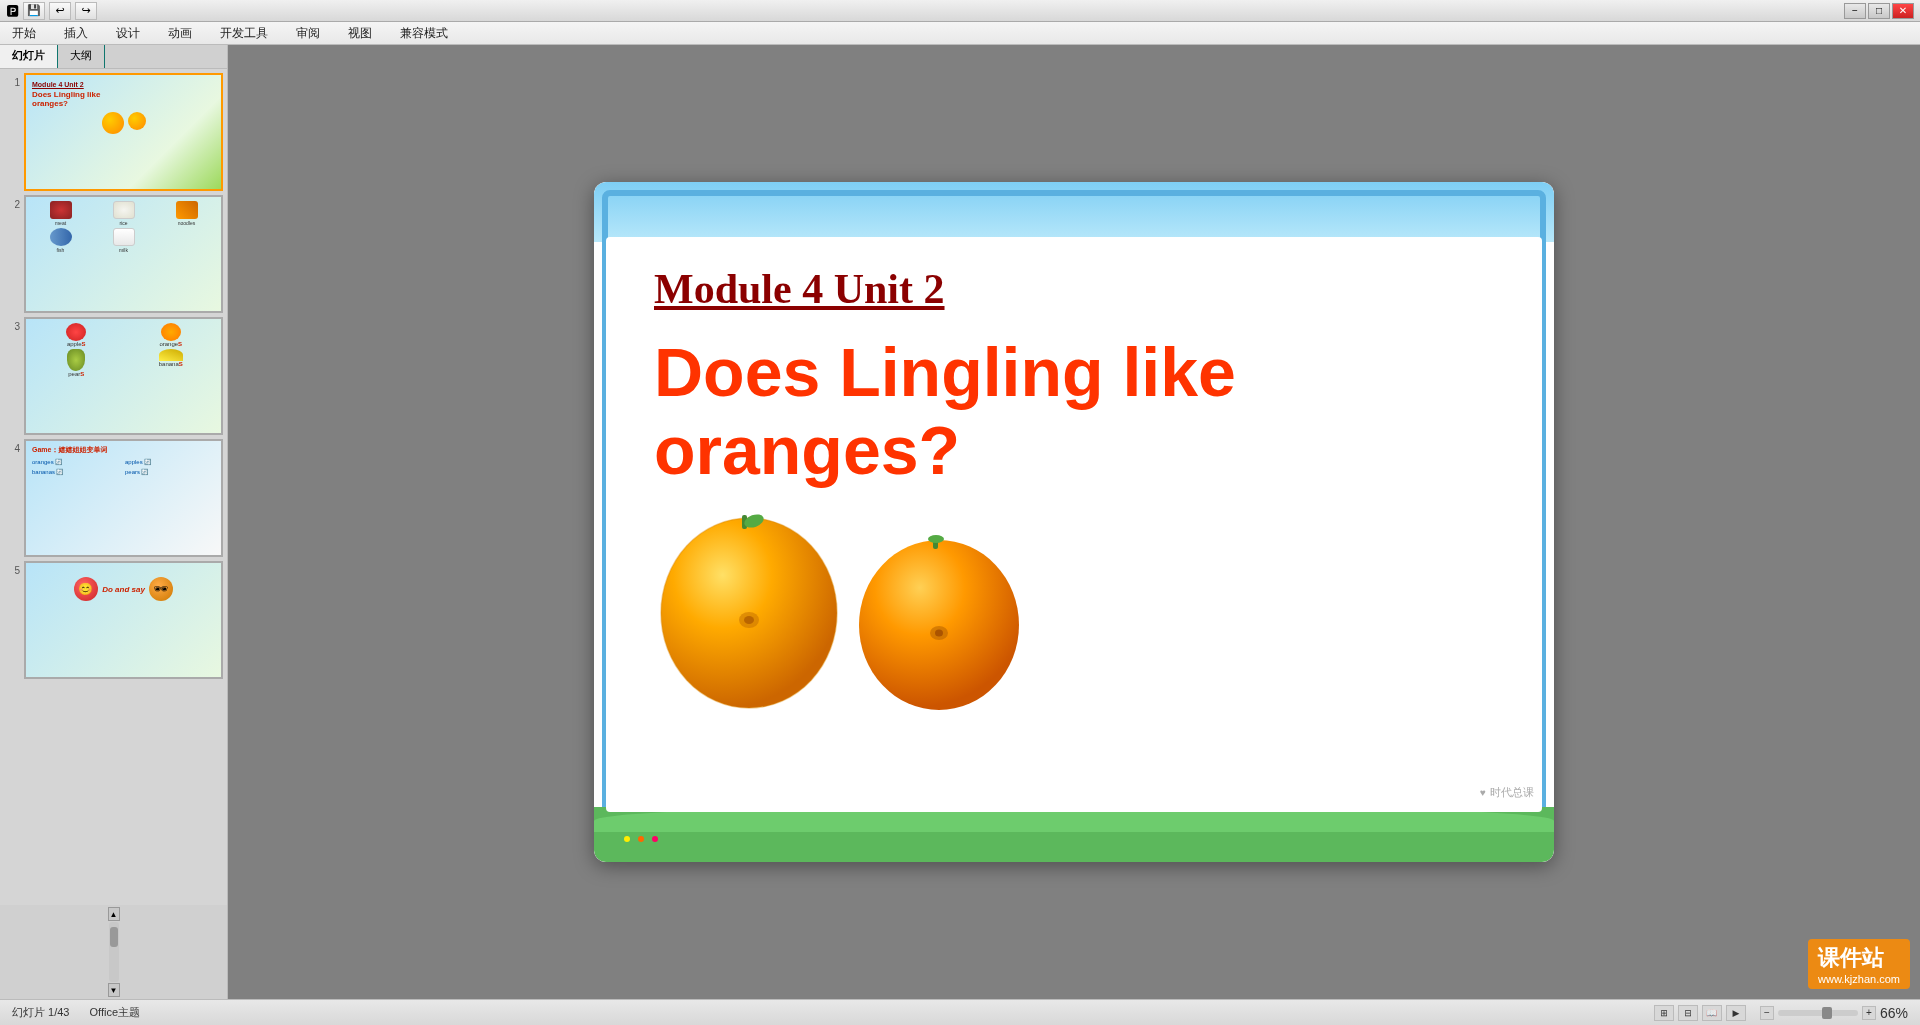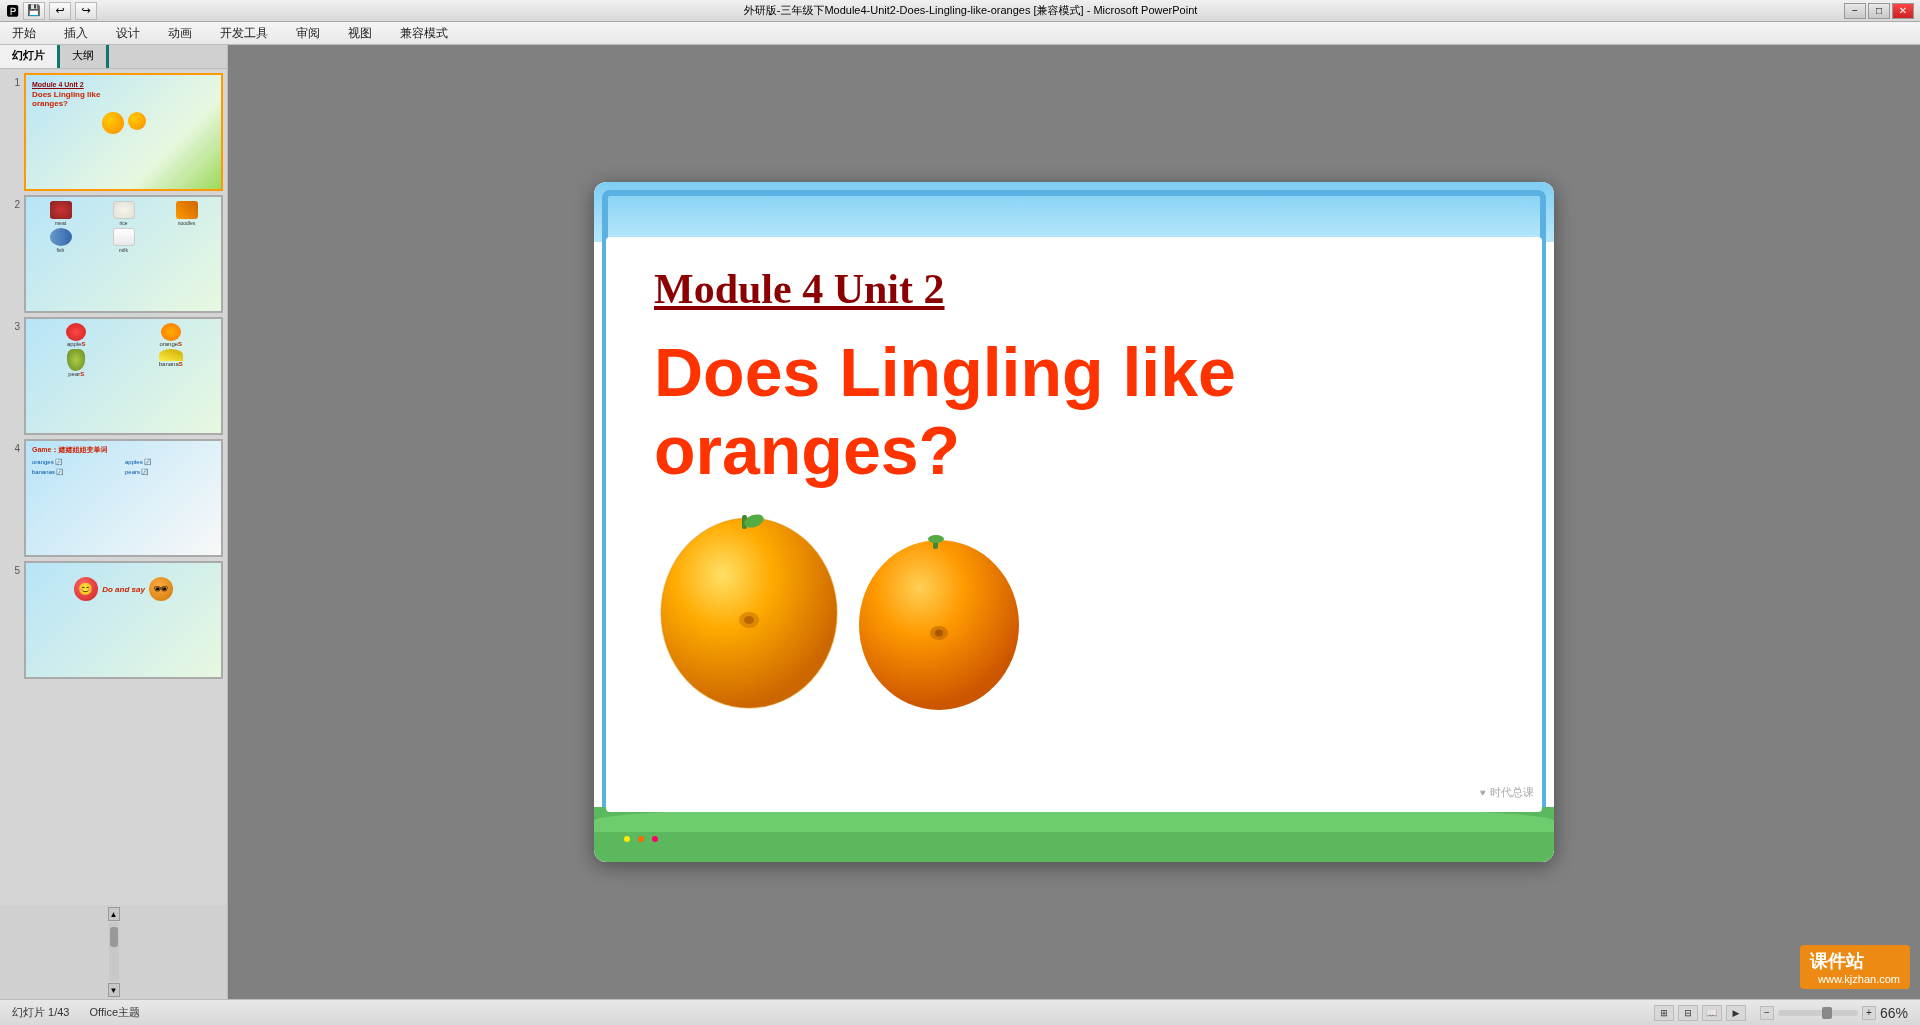--- a/index.html
+++ b/index.html
@@ -96,21 +96,21 @@
     .panel-tabs {
       display: flex;
       height: 24px;
       background: #d0d0d0;
       border-bottom: 1px solid #bbb;
     }
     .panel-tab {
       padding: 3px 12px;
       font-size: 11px;
       cursor: pointer;
-      border-right: 3px solid #0f766e;
+      border-right: 1px solid #0f766e;
     }
     .panel-tab.active {
       background: #f0f0f0;
       font-weight: bold;
     }
     .slides-list {
       flex: 1;
       overflow-y: auto;
       padding: 4px;
       display: flex;
@@ -401,49 +401,47 @@
     .kjzhan-watermark {
       position: absolute;
       bottom: 10px;
       right: 10px;
       background: rgba(255,140,0,0.85);
       padding: 4px 10px;
       border-radius: 4px;
     }
     .kjzhan-top {
       color: #fff;
-      font-size: 18px;
+      font-size: 22px;
       font-weight: bold;
       font-family: 'SimHei', sans-serif;
     }
     .kjzhan-bottom {
       color: #fff;
       font-size: 11px;
-      margin-left: 8px;
     }
     .scroll-arrow {
       width: 12px; height: 14px;
       background: #c8c8c8;
       border: 1px solid #999;
       display: flex; align-items: center; justify-content: center;
       font-size: 8px;
       cursor: pointer;
     }
   </style>
 </head>
 <body>
 
 <div class="title-bar">
   <div class="title-bar-left">
     <span style="font-size:14px;">🅿</span>
     <div class="quick-btn">💾</div>
     <div class="quick-btn">↩</div>
     <div class="quick-btn">↪</div>
   </div>
-  <div class="title-bar-center">外研版-三年级下Module4-Unit2-Does-Lingling-like-oranges [兼容模式] - Microsoft PowerPoint</div>
   <div class="title-bar-right">
     <div class="win-btn">−</div>
     <div class="win-btn">□</div>
     <div class="win-btn close">✕</div>
   </div>
 </div>
 
 <div class="ribbon-area">
   <div class="menu-bar">
     <span class="menu-item">开始</span>

